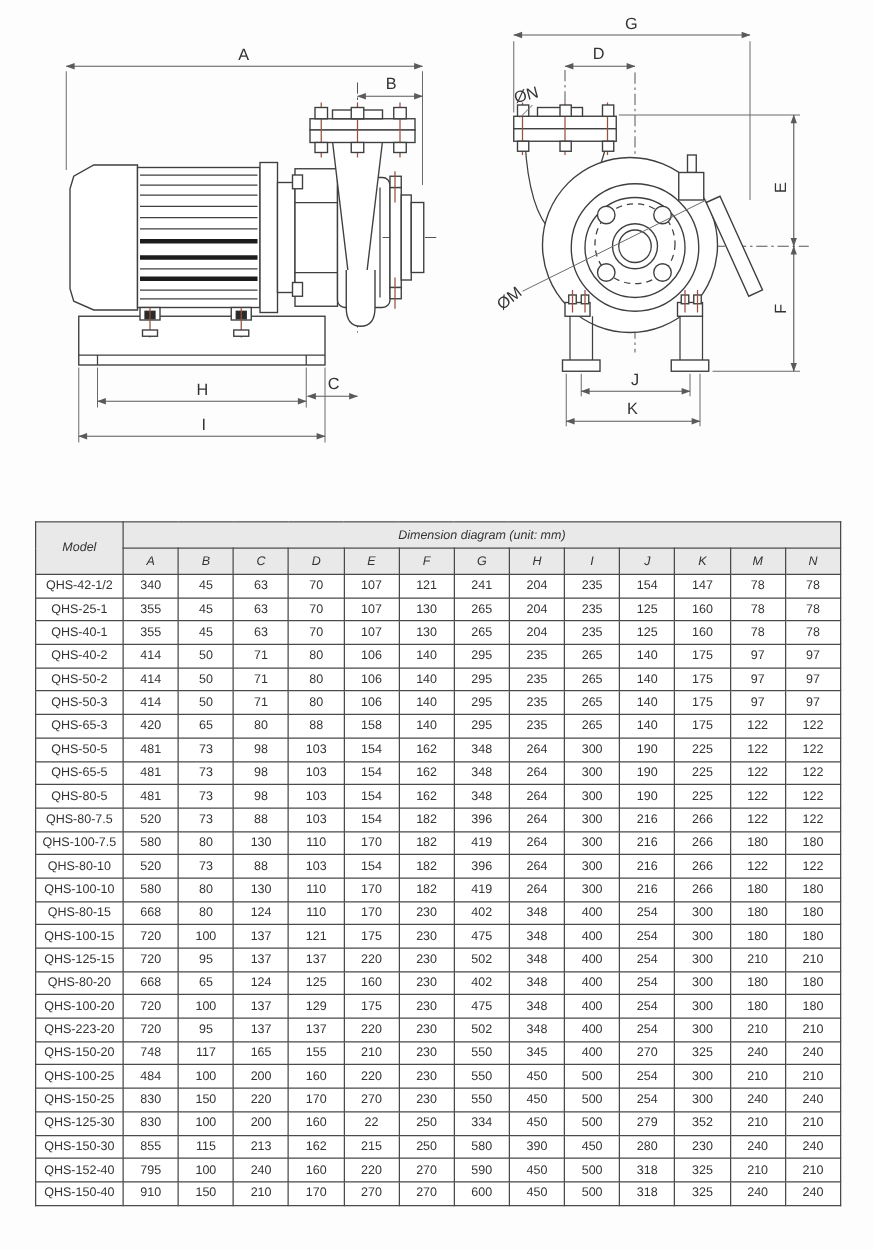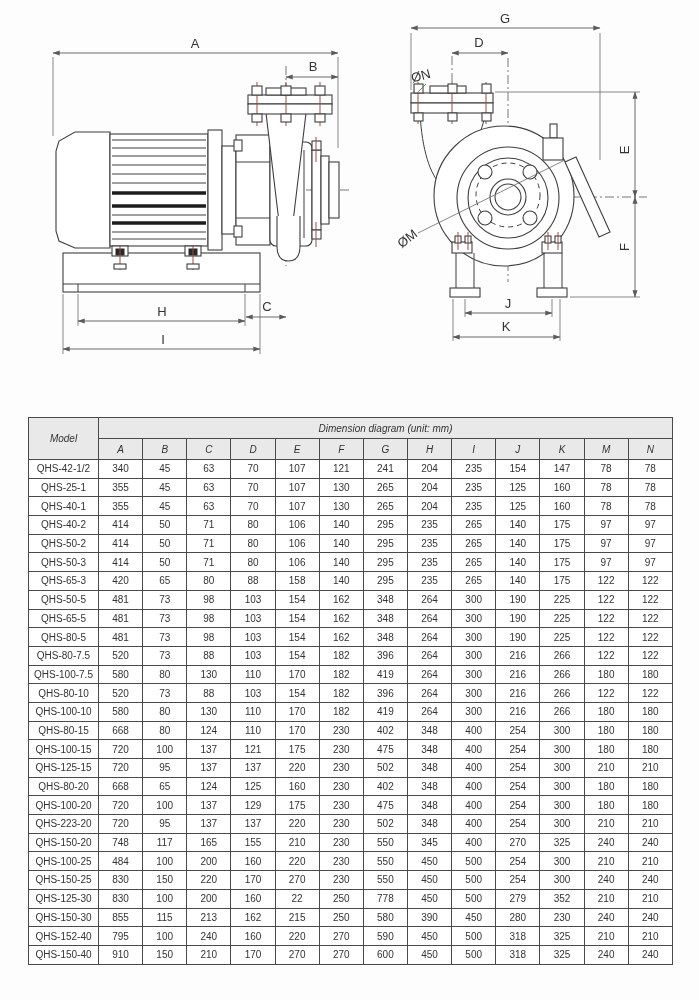--- a/index.html
+++ b/index.html
@@ -614,21 +614,21 @@
           <td>240</td>
         </tr>
         <tr>
           <td>QHS-125-30</td>
           <td>830</td>
           <td>100</td>
           <td>200</td>
           <td>160</td>
           <td>22</td>
           <td>250</td>
-          <td>778</td>
+          <td>334</td>
           <td>450</td>
           <td>500</td>
           <td>279</td>
           <td>352</td>
           <td>210</td>
           <td>210</td>
         </tr>
         <tr>
           <td>QHS-150-30</td>
           <td>855</td>

